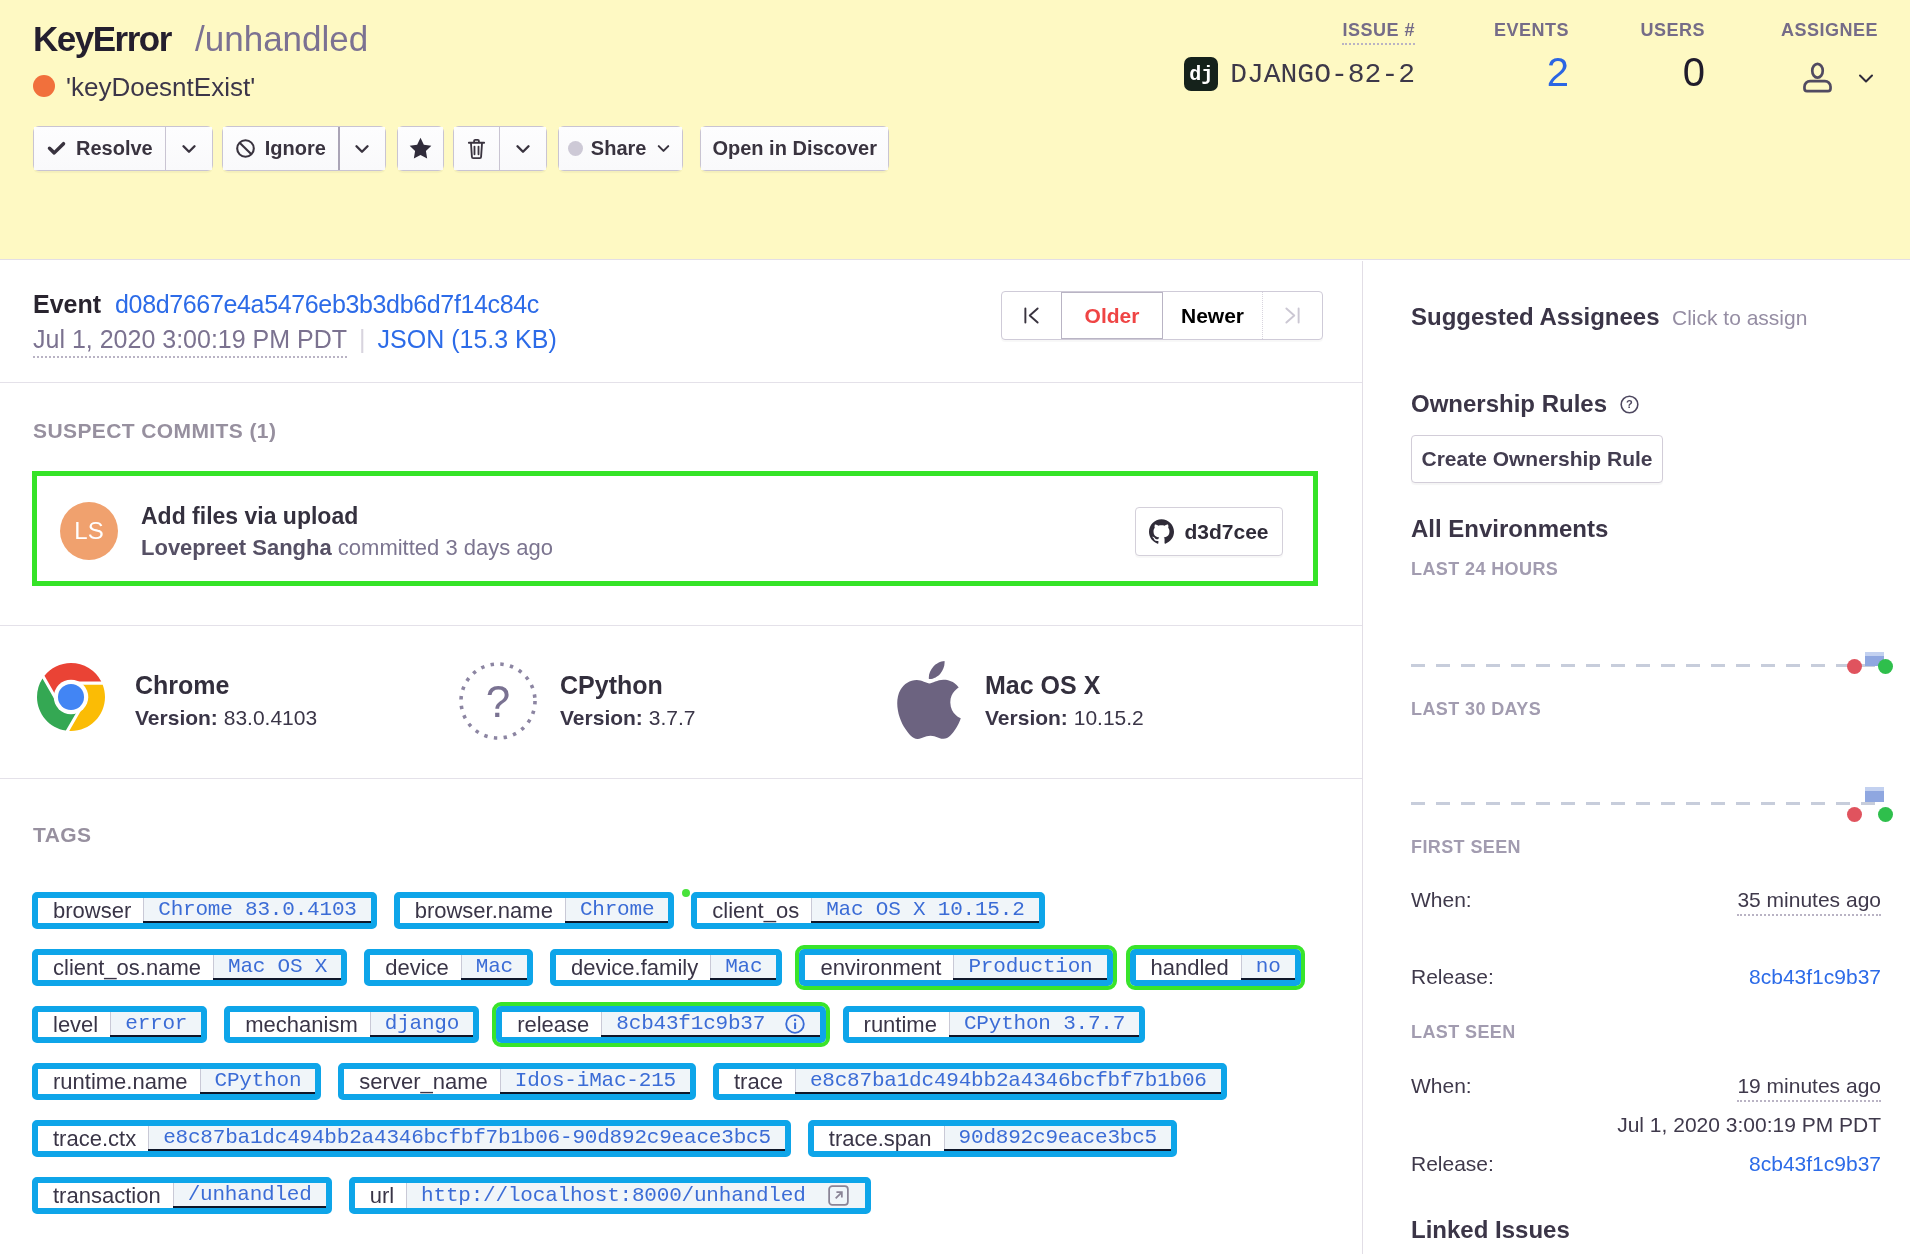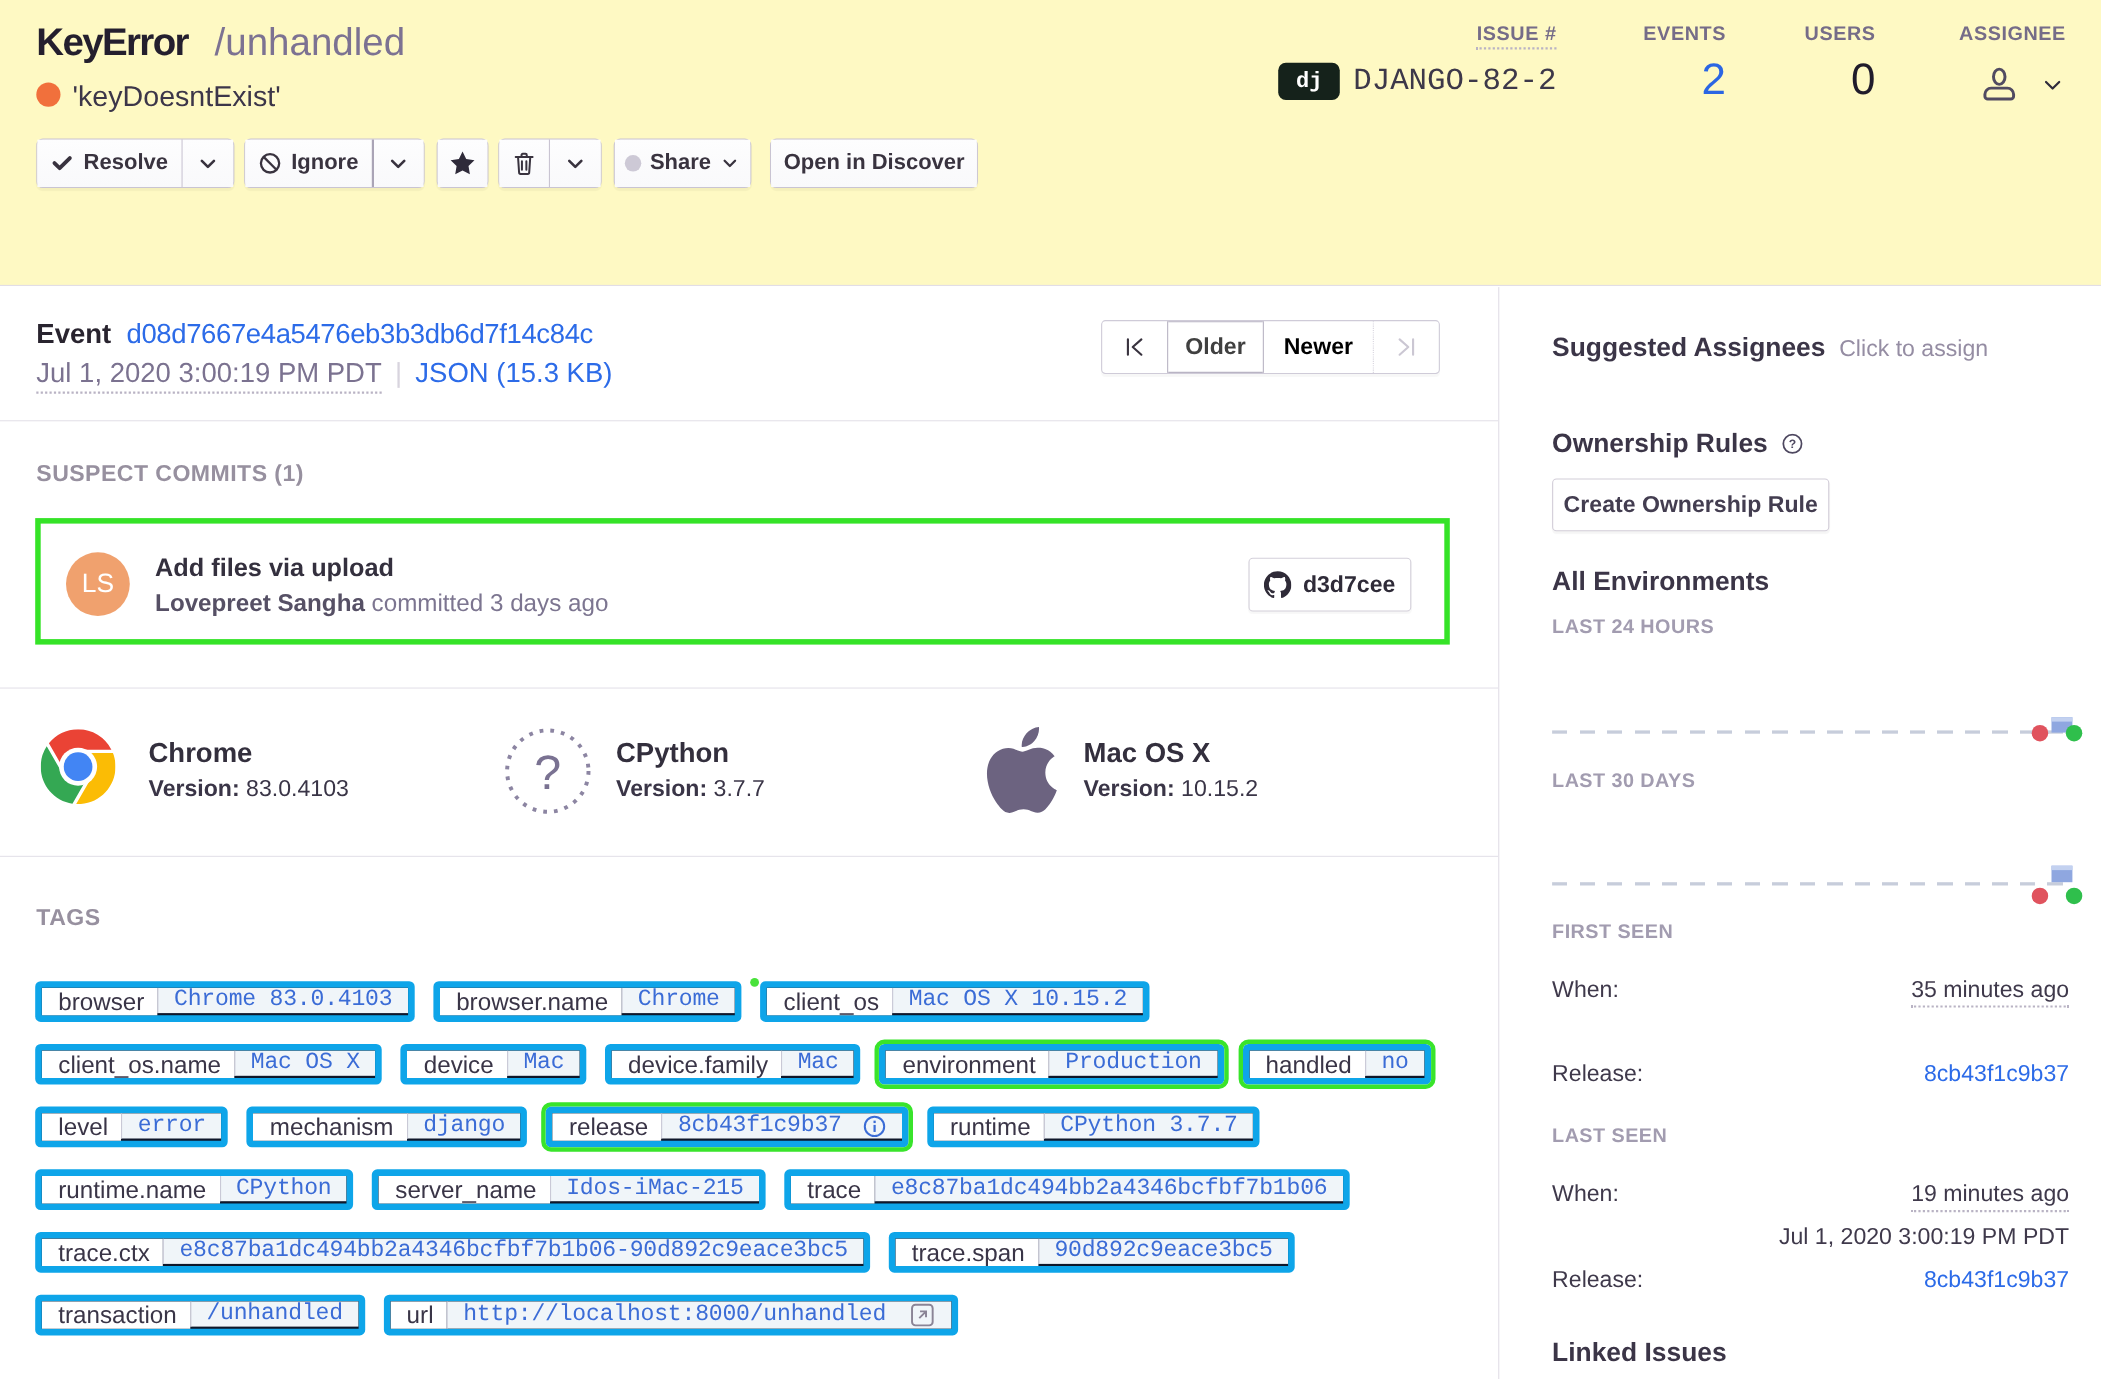--- a/index.html
+++ b/index.html
@@ -102,21 +102,21 @@
               <path d="M6 9l6 6 6-6" fill="none" stroke="#39333f" stroke-width="2.6" stroke-linecap="round" stroke-linejoin="round"></path>
             </svg></div>
       </div>
       <div class="bgrp" style="margin-left:8px;">
         <div class="btn" style="padding:0 11px;">Open in Discover</div>
       </div>
     </div>
     <div class="stat" style="right:495px;">
       <div class="lbl dotted" style="display:inline-block;">ISSUE #</div>
       <div class="val" id="issue-val" style="display:flex; align-items:center; margin-top:12px;">
-        <span style="display:inline-flex;align-items:center;justify-content:center;width:56px;height:34px;border-radius:7px;background:#15221b;color:#fff;font-family:'Liberation Mono',monospace;font-weight:bold;font-size:20px;margin-right:12px;flex:none;">dj</span>
+        <span style="display:inline-flex;align-items:center;justify-content:center;width:34px;height:34px;border-radius:7px;background:#15221b;color:#fff;font-family:'Liberation Mono',monospace;font-weight:bold;font-size:20px;margin-right:12px;flex:none;">dj</span>
         <span class="mono" style="font-size:28px;color:#3d3849;">DJANGO-82-2</span>
       </div>
     </div>
     <div class="stat" style="right:341px;">
       <div class="lbl">EVENTS</div>
       <div class="val" style="color:#2b66e3;">2</div>
     </div>
     <div class="stat" style="right:205px;">
       <div class="lbl">USERS</div>
       <div class="val">0</div>
@@ -136,21 +136,21 @@
   </div>
   <div id="evt-section">
     <div style="position:absolute;left:33px;top:29px;font-size:25px;"><span style="font-weight:bold;color:#29242f;">Event</span> <a class="link" style="margin-left:7px;letter-spacing:-0.35px;">d08d7667e4a5476eb3b3db6d7f14c84c</a></div>
     <div style="position:absolute;left:33px;top:64px;font-size:25px;color:#7b7290;"><span class="dotted" style="padding-bottom:3px;">Jul 1, 2020 3:00:19 PM PDT</span><span style="color:#d8d4de;margin:0 12px;">|</span><a class="link">JSON (15.3 KB)</a></div>
     <div style="position:absolute;left:1001px;top:30px;display:flex;height:49px;border:1px solid #cfcbd8;border-radius:4px;background:#fff;box-shadow:0 2px 1px rgba(0,0,0,0.03);">
       <div style="width:59px;display:flex;align-items:center;justify-content:center;">
           <svg width="21" height="21" viewBox="0 0 24 24">
             <path d="M5 4v16M19 4l-9 8 9 8" fill="none" stroke="#39333f" stroke-width="2.2" stroke-linecap="round" stroke-linejoin="round"></path>
           </svg>
         </div>
-      <div style="width:88px;display:flex;align-items:center;justify-content:center;font-size:21px;font-weight:bold;color:#404040;border-left:1px solid #b9b4c4;border-right:1px solid #b9b4c4;box-shadow:inset 0 1px 0 #b9b4c4, inset 0 -1px 0 #b9b4c4;">Older</div>
+      <div style="width:102px;display:flex;align-items:center;justify-content:center;font-size:21px;font-weight:bold;color:#ef4444;border-left:1px solid #b9b4c4;border-right:1px solid #b9b4c4;box-shadow:inset 0 1px 0 #b9b4c4, inset 0 -1px 0 #b9b4c4;">Older</div>
       <div style="width:99px;display:flex;align-items:center;justify-content:center;font-size:21px;font-weight:bold;color:#000000;">Newer</div>
       <div style="width:60px;display:flex;align-items:center;justify-content:center;border-left:1px dotted #d8d4de;">
           <svg width="21" height="21" viewBox="0 0 24 24">
             <path d="M19 4v16M5 4l9 8-9 8" fill="none" stroke="#cbc7d3" stroke-width="2.2" stroke-linecap="round" stroke-linejoin="round"></path>
           </svg>
         </div>
     </div>
   </div>
   <div id="commits">
     <div style="position:absolute;left:33px;top:36px;font-size:21px;font-weight:bold;color:#97909f;letter-spacing:0.4px;">SUSPECT COMMITS (1)</div>

